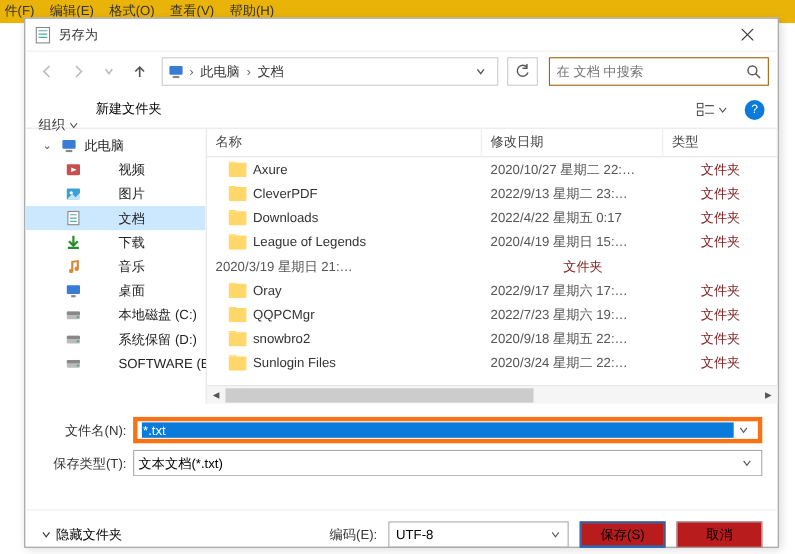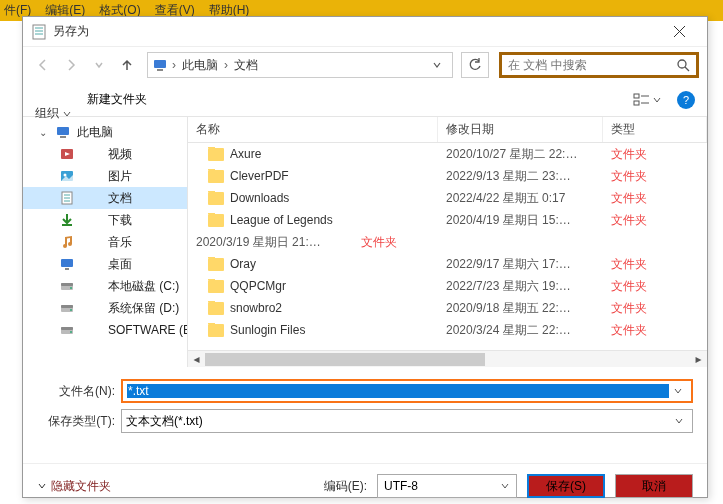--- a/index.html
+++ b/index.html
@@ -13,21 +13,21 @@
 .navrow { display: flex; align-items: center; height: 36px; padding: 4px 8px; gap: 4px; }
 .navbtn { width: 24px; height: 24px; display: flex; align-items: center; justify-content: center; color: #777; }
 .navbtn.disabled { color: #ccc; }
 .breadcrumb { flex: 1; display: flex; align-items: center; border: 1px solid #ccc; height: 26px; padding: 0 4px; gap: 2px; margin: 0 4px; }
 .breadcrumb .bicon { width: 16px; height: 16px; }
 .breadcrumb .sep { color: #666; padding: 0 2px; }
 .breadcrumb .bc { color: #333; padding: 0 2px; }
 .breadcrumb .spacer { flex: 1; }
 .breadcrumb .dd { color: #555; padding: 0 6px; }
 .refbtn { width: 28px; height: 26px; border: 1px solid #ccc; display: flex; align-items: center; justify-content: center; margin-right: 6px; }
-.searchbox { width: 200px; height: 26px; border: 3px solid #a16207; display: flex; align-items: center; padding: 0 6px; }
+.searchbox { width: 200px; height: 26px; border: 1px solid #a16207; display: flex; align-items: center; padding: 0 6px; }
 .searchbox input { border: none; outline: none; flex: 1; color: #888; }
 .searchbox .sico { color: #555; }
 .toolbar { display: flex; align-items: center; height: 34px; padding: 0 12px; border-bottom: 1px solid #e5e5e5; gap: 16px; }
 .toolbar .org { color: #333; display: flex; align-items: center; gap: 4px; margin-top: 28px; }
 .toolbar .spacer { flex: 1; }
 .toolbar .viewbtn { display: flex; align-items: center; gap: 2px; color: #555; }
 .toolbar .help { width: 18px; height: 18px; border-radius: 50%; background: #0a7bda; color: #fff; display: flex; align-items: center; justify-content: center; font-size: 11px; }
 .body { display: flex; height: 250px; }
 .sidebar { width: 165px; border-right: 1px solid #e5e5e5; overflow-y: auto; padding: 4px 0; }
 .sbitem { display: flex; align-items: center; height: 22px; padding: 0 4px 0 16px; gap: 6px; cursor: pointer; }
@@ -40,40 +40,40 @@
 .fheader { display: flex; height: 26px; border-bottom: 1px solid #e5e5e5; }
 .fheader .col { padding: 4px 8px; color: #444; border-right: 1px solid #eee; display: flex; align-items: center; gap: 4px; }
 .fheader .col.name { width: 250px; }
 .fheader .col.date { width: 165px; }
 .fheader .col.type { flex: 1; }
 .flist { flex: 1; overflow: hidden; }
 .frow { display: flex; height: 22px; align-items: center; }
 .frow .cell { padding: 0 8px; color: #333; white-space: nowrap; overflow: hidden; text-overflow: ellipsis; }
 .frow .cell.name { width: 250px; display: flex; align-items: center; gap: 6px; padding-left: 20px; }
 .frow .cell.date { width: 165px; color: #555; }
-.frow .cell.type { flex: 1; color: #ef4444; }
+.frow .cell.type { flex: 1; color: #7f1d1d; text-align: center; }
 .folder-ico { width: 16px; height: 13px; background: #ffd869; border-radius: 1px; position: relative; }
 .folder-ico::before { content: ''; position: absolute; top: -3px; left: 0; width: 7px; height: 3px; background: #ffd869; border-radius: 1px 1px 0 0; }
 .hscroll { height: 17px; border-top: 1px solid #e5e5e5; background: #f5f5f5; display: flex; }
 .hscroll .arrow { width: 17px; display: flex; align-items: center; justify-content: center; color: #555; }
 .hscroll .track { flex: 1; position: relative; }
 .hscroll .thumb { position: absolute; left: 0; top: 2px; height: 13px; width: 280px; background: #ccc; }
 .fields { padding: 10px 14px 6px 14px; }
 .frowf { display: flex; align-items: center; height: 28px; margin-bottom: 2px; }
 .frowf .flabel { width: 84px; text-align: right; padding-right: 6px; color: #333; }
 .frowf .fcombo { flex: 1; border: 1px solid #aaa; height: 24px; display: flex; align-items: center; padding: 0 4px; position: relative; }
-.frowf .fcombo.focus { border: 2px solid #f97316; }
+.frowf .fcombo.focus { border: 4px solid #f97316; }
 .frowf .fcombo .fval { flex: 1; }
 .frowf .fcombo .fval.sel { background: #0a7bda; color: #fff; padding: 0 1px; }
 .frowf .fcombo .fdd { color: #555; padding: 0 4px; }
 .bottom { display: flex; align-items: center; padding: 10px 14px 14px 14px; gap: 10px; border-top: 1px solid #eee; margin-top: 20px; }
-.bottom .hide { display: flex; align-items: center; gap: 4px; color: #7f1d1d; cursor: pointer; }
+.bottom .hide { display: flex; align-items: center; gap: 4px; color: #000000; cursor: pointer; }
 .bottom .spacer { flex: 1; }
 .bottom .enclabel { color: #333; }
-.bottom .encsel { border: 1px solid #aaa; height: 24px; width: 140px; display: flex; align-items: center; padding: 0 6px; }
+.bottom .encsel { border: 1px solid #aaa; height: 24px; width: 164px; display: flex; align-items: center; padding: 0 6px; }
 .bottom .encsel .ev { flex: 1; }
 .bottom .btn { width: 78px; height: 24px; border: 1px solid #aaa; background: #b91c1c; display: flex; align-items: center; justify-content: center; cursor: pointer; }
 .bottom .btn.primary { border: 1px solid #0a7bda; box-shadow: 0 0 0 1px #0a7bda inset; }
 svg { display: block; }
 </style>
 </head>
 <body>
 
 <div class="menubar">
   <span>件(F)</span>

